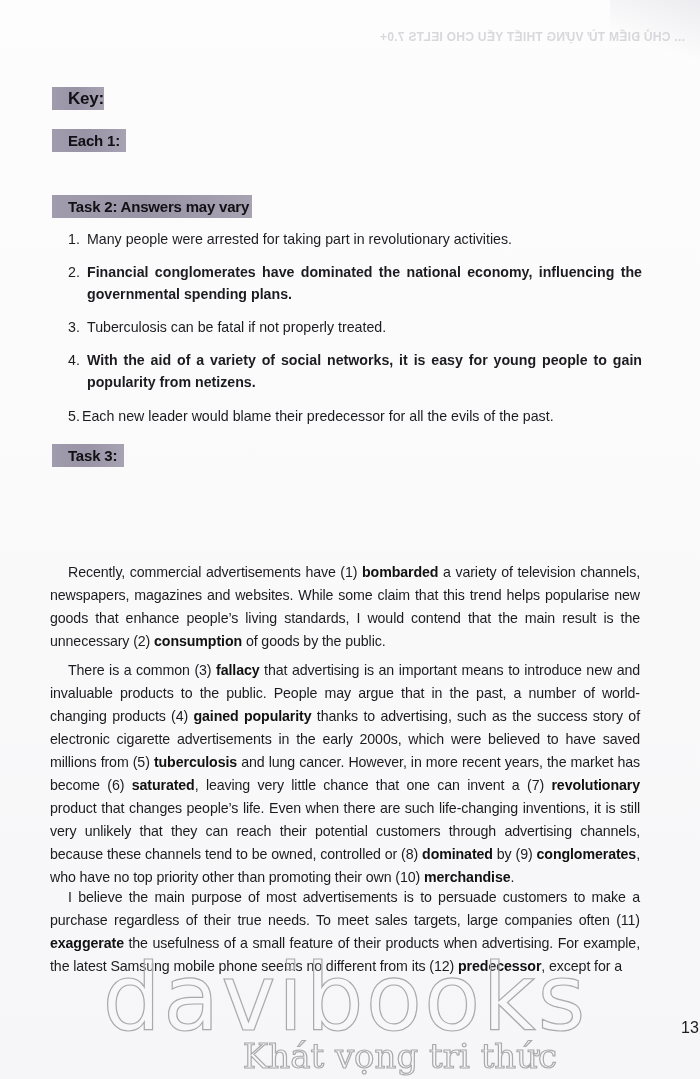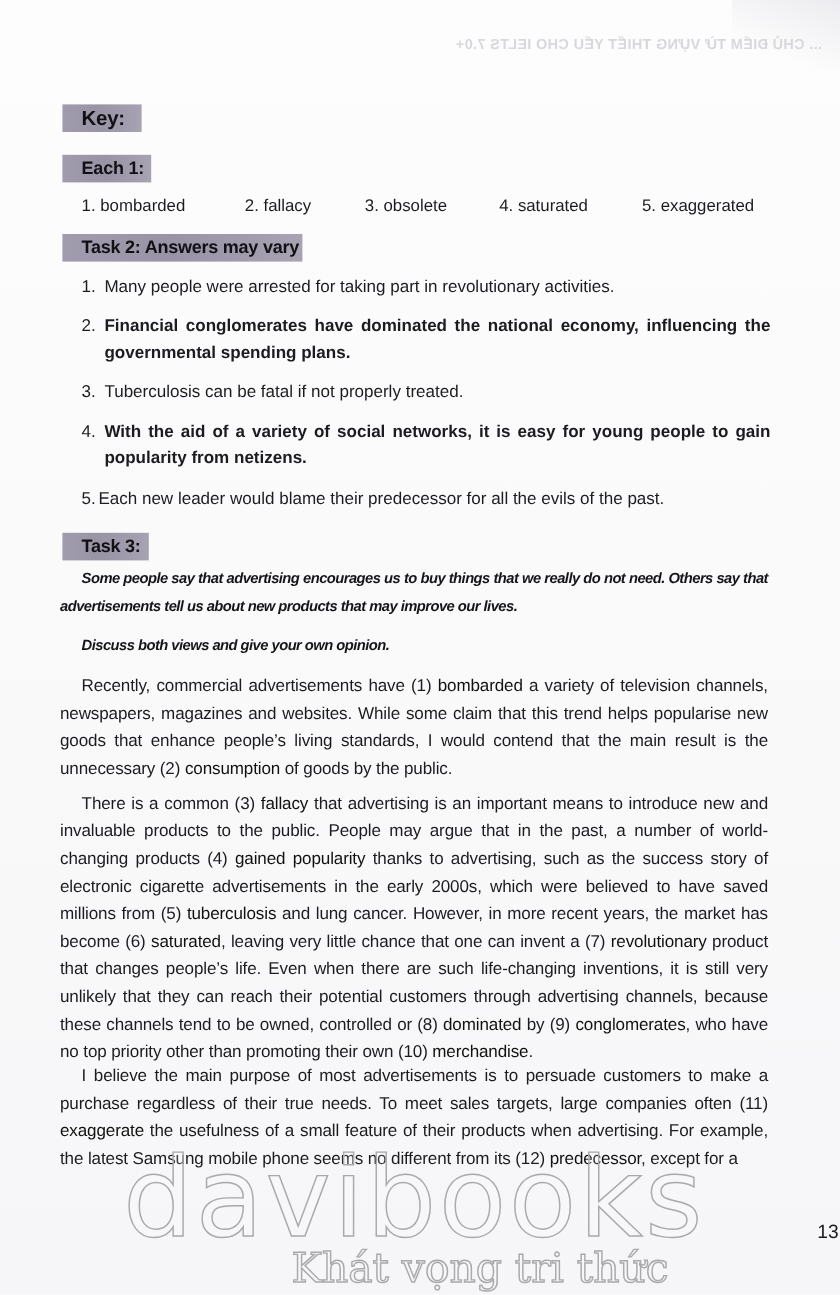--- a/index.html
+++ b/index.html
@@ -50,21 +50,21 @@
       background: linear-gradient(90deg, #a09cad 0%, #9893a5 45%, #a7a3b3 100%);
       font-family: "Liberation Sans", sans-serif;
       font-weight: bold;
       font-size: 15px;
       line-height: 23px;
       color: #111014;
       padding-left: 16px;
       box-sizing: border-box;
       letter-spacing: -0.2px;
     }
-    .label-key { top: 87px; width: 66px; font-size: 17px; }
+    .label-key { top: 87px; width: 52px; font-size: 17px; }
     .label-task1 { top: 129px; width: 74px; }
     .label-task2 { top: 195px; width: 200px; }
     .label-task3 { top: 444px; width: 72px; }
 
     .task1-row {
       position: absolute;
       top: 163px;
       left: 68px;
       width: 580px;
       height: 20px;
@@ -147,21 +147,21 @@
       left: 50px;
       width: 590px;
       font-family: "Liberation Sans", sans-serif;
       font-size: 14.2px;
       line-height: 23px;
       color: #1d1b20;
       text-align: justify;
       text-indent: 18px;
       letter-spacing: -0.1px;
     }
-    .essay b { font-weight: normal; color: #111; }
+    .essay b { font-weight: bold; color: #111; }
     .essay-1 { top: 561px; }
     .essay-2 { top: 659px; }
     .essay-3 { top: 886px; }
 
     .page-number {
       position: absolute;
       left: 633px;
       top: 1019px;
       font-family: "Liberation Sans", sans-serif;
       font-size: 16px;
@@ -185,27 +185,20 @@
 <body>
 
 <div class="page">
 
   <div class="bleed-corner"></div>
   <div class="bleed-header">... CHỦ ĐIỂM TỪ VỰNG THIẾT YẾU CHO IELTS 7.0+</div>
 
   <div class="section-label label-key">Key:</div>
 
   <div class="section-label label-task1">Each 1:</div>
-  <div class="task1-row">
-    <span class="t1-a1">1. bombarded</span>
-    <span class="t1-a2">2. fallacy</span>
-    <span class="t1-a3">3. obsolete</span>
-    <span class="t1-a4">4. saturated</span>
-    <span class="t1-a5">5. exaggerated</span>
-  </div>
 
   <div class="section-label label-task2">Task 2: Answers may vary</div>
   <div class="task2-list">
     <div class="task2-item ti-1">
       <span class="num">1.</span>
       <span class="txt">Many people were arrested for taking part in revolutionary activities.</span>
     </div>
     <div class="task2-item justified ti-2">
       <span class="num">2.</span>
       <span class="txt">Financial conglomerates have dominated the national economy, influencing the governmental spending plans.</span>
@@ -218,22 +211,20 @@
       <span class="num">4.</span>
       <span class="txt">With the aid of a variety of social networks, it is easy for young people to gain popularity from netizens.</span>
     </div>
     <div class="task2-item ti-5">
       <span class="num">5.</span>
       <span class="txt">Each new leader would blame their predecessor for all the evils of the past.</span>
     </div>
   </div>
 
   <div class="section-label label-task3">Task 3:</div>
-  <div class="prompt prompt-1">Some people say that advertising encourages us to buy things that we really do not need. Others say that advertisements tell us about new products that may improve our lives.</div>
-  <div class="prompt prompt-2">Discuss both views and give your own opinion.</div>
 
   <div class="essay essay-1"><span>Recently, commercial advertisements have (1) </span><b>bombarded</b><span> a variety of television channels, newspapers, magazines and websites. While some claim that this trend helps popularise new goods that enhance people’s living standards, I would contend that the main result is the unnecessary (2) </span><b>consumption</b><span> of goods by the public.</span></div>
   <div class="essay essay-2"><span>There is a common (3) </span><b>fallacy</b><span> that advertising is an important means to introduce new and invaluable products to the public. People may argue that in the past, a number of world-changing products (4) </span><b>gained popularity</b><span> thanks to advertising, such as the success story of electronic cigarette advertisements in the early 2000s, which were believed to have saved millions from (5) </span><b>tuberculosis</b><span> and lung cancer. However, in more recent years, the market has become (6) </span><b>saturated</b><span>, leaving very little chance that one can invent a (7) </span><b>revolutionary</b><span> product that changes people’s life. Even when there are such life-changing inventions, it is still very unlikely that they can reach their potential customers through advertising channels, because these channels tend to be owned, controlled or (8) </span><b>dominated</b><span> by (9) </span><b>conglomerates</b><span>, who have no top priority other than promoting their own (10) </span><b>merchandise</b><span>.</span></div>
   <div class="essay essay-3"><span>I believe the main purpose of most advertisements is to persuade customers to make a purchase regardless of their true needs. To meet sales targets, large companies often (11) </span><b>exaggerate</b><span> the usefulness of a small feature of their products when advertising. For example, the latest Samsung mobile phone seems no different from its (12) </span><b>predecessor</b><span>, except for a</span></div>
 
   <svg class="watermark" viewBox="0 0 700 1079">
     <text x="345" y="1030" text-anchor="middle" font-family="'DejaVu Sans', sans-serif" font-size="92" letter-spacing="2">davibooks</text>
     <text x="400" y="1068" text-anchor="middle" font-family="'DejaVu Serif', serif" font-size="34">Khát vọng tri thức</text>
   </svg>
 

